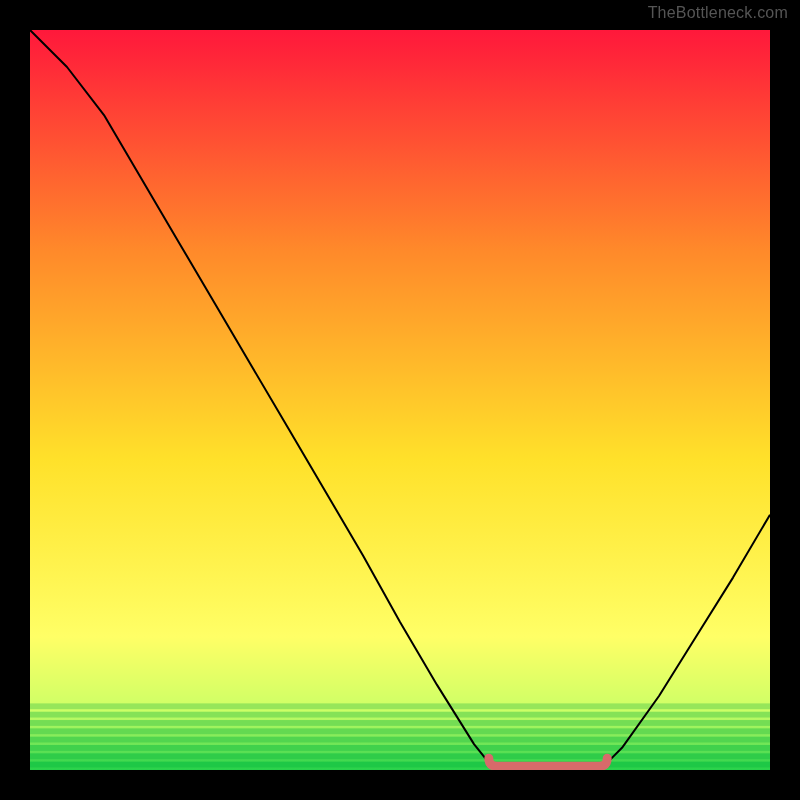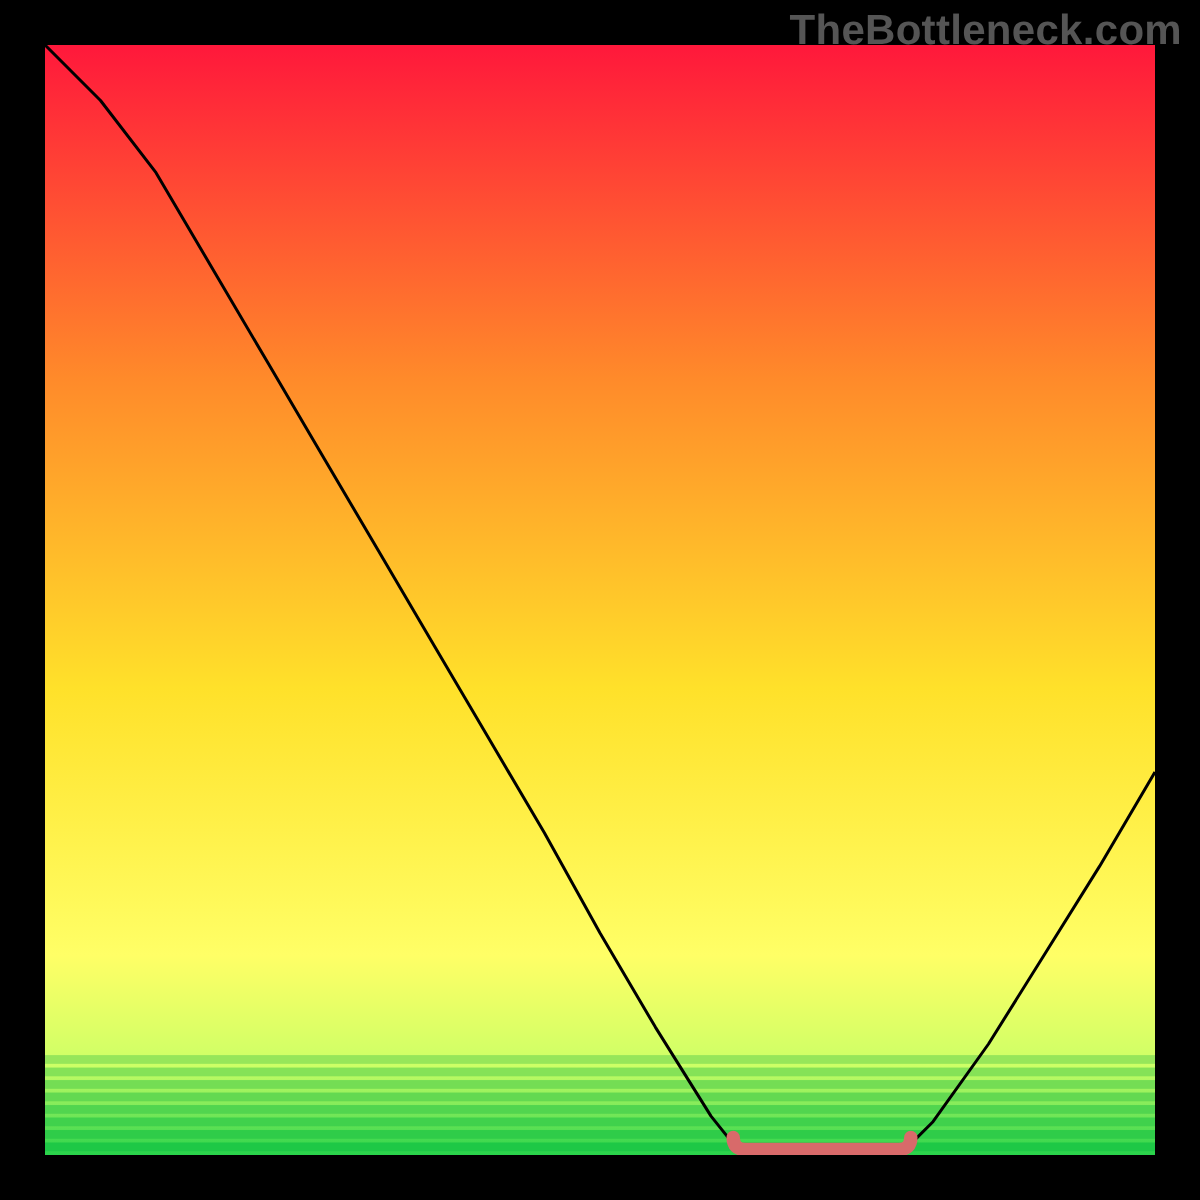--- a/index.html
+++ b/index.html
@@ -15,22 +15,22 @@
     position: absolute;
     top: 0; left: 0;
     width: 800px;
     height: 800px;
     background: #000;
   }
   .watermark {
     position: absolute;
     top: 4px;
     right: 12px;
-    font-size: 28px;
-    font-weight: bold;
+    font-size: 16px;
+    font-weight: normal;
     color: #555;
     z-index: 20;
     letter-spacing: 0.2px;
   }
   .plot {
     position: absolute;
     z-index: 5;
   }
   .curve {
     position: absolute;

